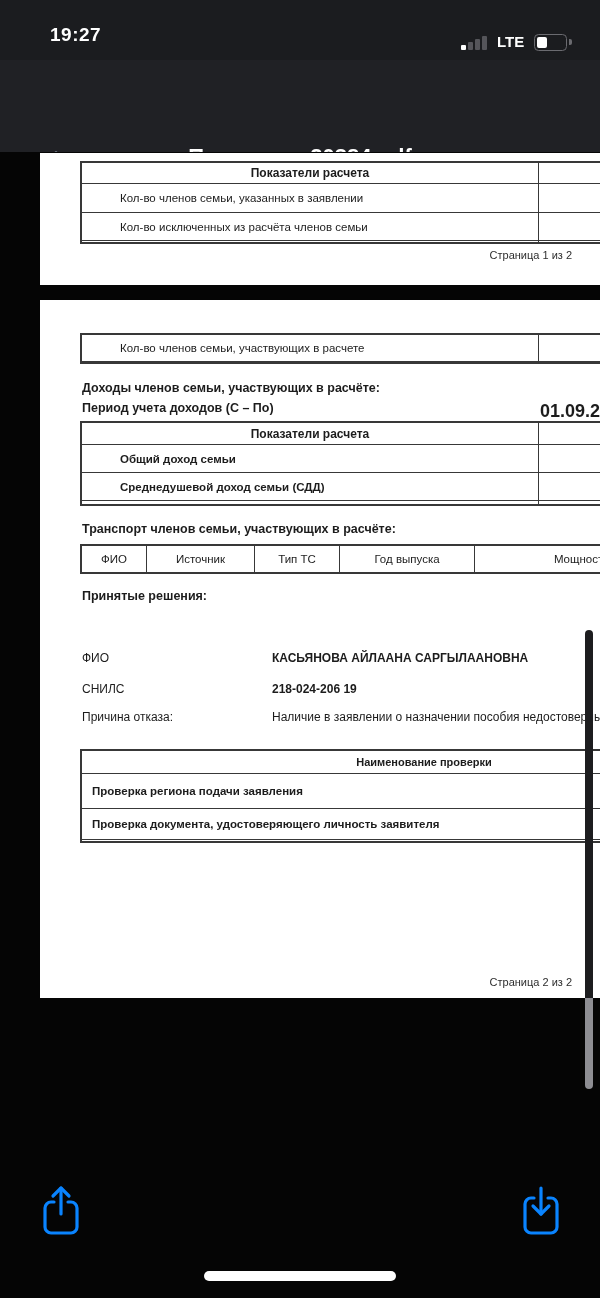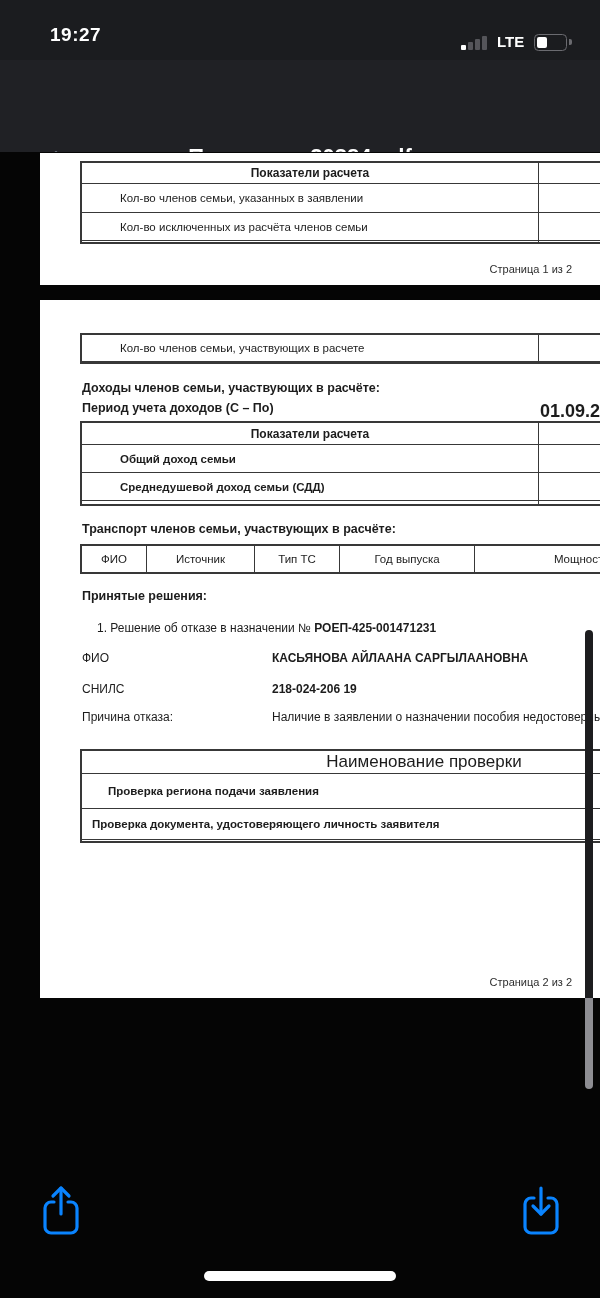--- a/index.html
+++ b/index.html
@@ -94,21 +94,21 @@
         <div class="hcell">Показатели расчета</div>
       </div>
       <div class="trow" style="height:29px;">
         <div class="rowtxt cell-pad">Кол-во членов семьи, указанных в заявлении</div>
       </div>
       <div class="trow" style="height:28px;">
         <div class="rowtxt cell-pad">Кол-во исключенных из расчёта членов семьи</div>
       </div>
       <div class="vline" style="left:456px;"></div>
     </div>
-    <div class="pagefoot" style="top:110px;">Страница 1 из 2</div>
+    <div class="pagefoot" style="top:96px;">Страница 1 из 2</div>
   </div>
 
   <div class="page" id="page2">
 
     <div class="tbl" style="left:40px;top:33px;width:560px;height:27px;">
       <div class="trow" style="height:27px;">
         <div class="rowtxt cell-pad">Кол-во членов семьи, участвующих в расчете</div>
       </div>
       <div class="vline" style="left:456px;"></div>
     </div>
@@ -136,40 +136,37 @@
     <div class="tbl" style="left:40px;top:244px;width:560px;height:26px;display:flex;">
       <div class="tcell" style="width:65px;">ФИО</div>
       <div class="tcell" style="width:108px;">Источник</div>
       <div class="tcell" style="width:85px;">Тип ТС</div>
       <div class="tcell" style="width:135px;">Год выпуска</div>
       <div class="tcell" style="flex:1;border-right:none;justify-content:flex-end;">Мощность двига</div>
     </div>
 
     <div class="heading" style="left:42px;top:289px;">Принятые решения:</div>
 
-    <div class="plain" style="left:57px;top:321px;">
-      <span>1. Решение об отказе в назначении № </span><span class="b">РОЕП-425-001471231</span>
-    </div>
 
     <div class="plain" style="left:42px;top:351px;">ФИО</div>
     <div class="plain b" style="left:232px;top:351px;">КАСЬЯНОВА АЙЛААНА САРГЫЛААНОВНА</div>
 
     <div class="plain" style="left:42px;top:382px;">СНИЛС</div>
     <div class="plain b" style="left:232px;top:382px;">218-024-206 19</div>
 
     <div class="plain" style="left:42px;top:410px;">Причина отказа:</div>
     <div class="plain" style="left:232px;top:410px;">Наличие в заявлении о назначении пособия недостоверных или не</div>
 
 
     <div class="tbl" style="left:40px;top:449px;width:684px;height:90px;">
       <div class="trow" style="height:23px;justify-content:center;">
-        <div style="font-weight:normal;font-size:17px;">Наименование проверки</div>
+        <div style="font-weight:bold;font-size:11px;">Наименование проверки</div>
       </div>
       <div class="trow" style="height:35px;">
-        <div class="rowtxt b" style="padding-left:26px;">Проверка региона подачи заявления</div>
+        <div class="rowtxt b" style="padding-left:10px;">Проверка региона подачи заявления</div>
       </div>
       <div class="trow" style="height:31px;">
         <div class="rowtxt b" style="padding-left:10px;">Проверка документа, удостоверяющего личность заявителя</div>
       </div>
       <div class="vline" style="left:536px;"></div>
     </div>
 
     <div class="pagefoot" style="top:676px;">Страница 2 из 2</div>
   </div>
 

